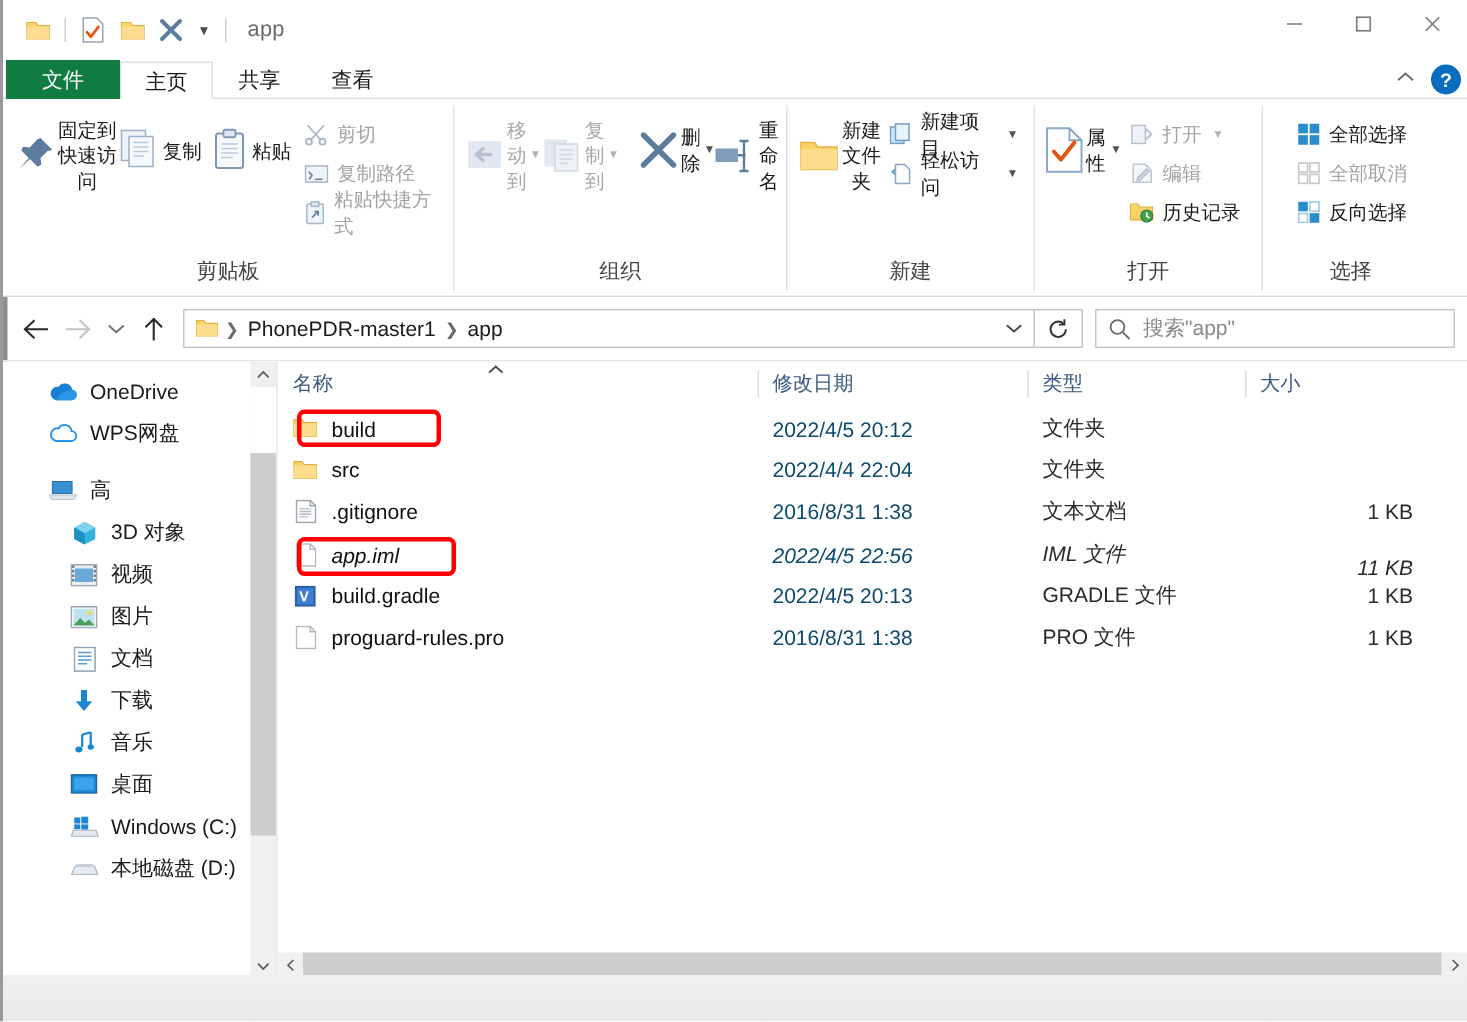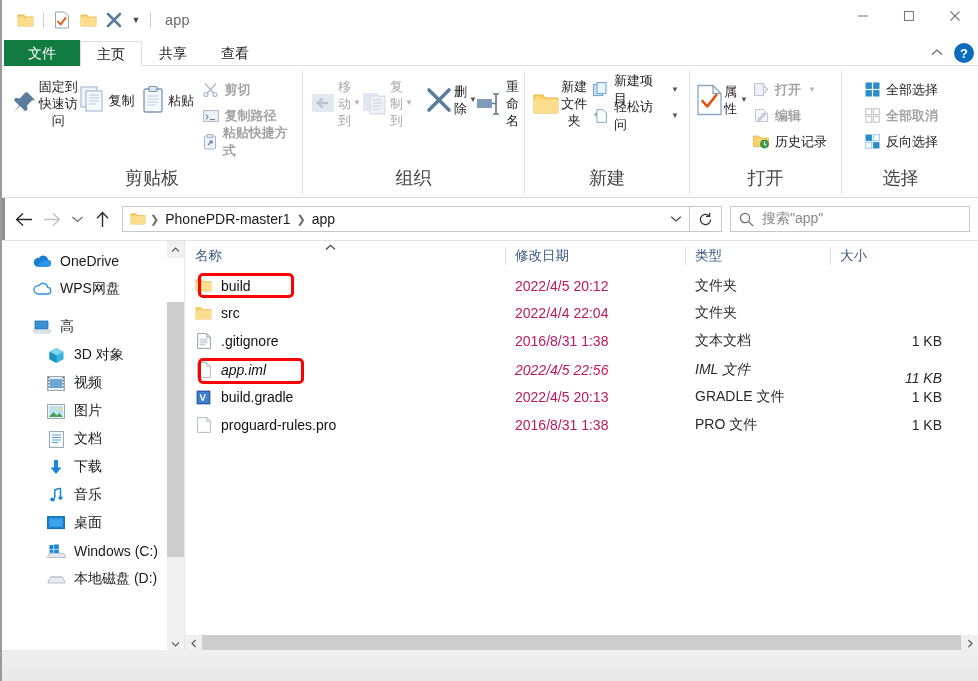--- a/index.html
+++ b/index.html
@@ -114,41 +114,41 @@
     height: 124px;
     display: flex;
     flex-direction: column;
     justify-content: space-between;
     padding: 0 6px;
   }
   .rgroup + .rgroup { border-left: 1px solid #e2e2e2; }
   .rgroup-body { display: flex; align-items: flex-start; padding-top: 4px; height: 100px; }
   .rgroup-label {
     text-align: center;
-    font-size: 18px;
+    font-size: 14px;
     color: #444;
     padding-bottom: 4px;
   }
   .bigbtn {
     width: 66px;
     display: flex; align-items: center;
     padding-top: 4px;
     font-size: 13px; color: #1a1a1a;
     line-height: 17px;
     text-align: center;
   }
   .bigbtn .ic { height: 44px; display:flex; align-items:center; justify-content:center; }
   .bigbtn.dim { color: #a8a8a8; }
   .smallcol { display: flex; flex-direction: column; gap: 1px; padding-top: 3px; }
   .smallbtn {
     display: flex; align-items: center; gap: 5px;
     font-size: 13px; color: #1a1a1a;
     height: 25px; padding: 0 4px;
   }
-  .smallbtn.dim { color: #a3a3a3; font-weight: bold; }
+  .smallbtn.dim { color: #a3a3a3; }
   .smallbtn .ic { width: 18px; height: 18px; display:flex; align-items:center; justify-content:center; }
   .dd { font-size: 8px; color: #555; margin-left: 2px; }
   .dd.dim { color: #b4b4b4; }
   .bigbtn .dd { margin-top: -2px; }
 
   
   .addrbar {
     height: 42px;
     background: #ffffff;
     display: flex; align-items: center;
@@ -271,21 +271,21 @@
   }
   .rows { flex: 1; }
   .row {
     height: 26px;
     display: flex; align-items: center;
     font-size: 14px;
     color: #101010;
   }
   .cell { display: flex; align-items: center; height: 26px; }
   .cell.c-name { width: 320px; padding-left: 10px; gap: 9px; position: relative; }
-  .cell.c-date { width: 180px; padding-left: 10px; color: #be185d; }
+  .cell.c-date { width: 180px; padding-left: 10px; color: #0c4a6e; }
   .cell.c-type { width: 145px; padding-left: 10px; color: #2a2a2a; }
   .cell.c-size { flex: 1; padding-right: 36px; text-align: right; justify-content: flex-end; color: #2a2a2a; }
   .cell .ic { width: 17px; height: 17px; display:flex; align-items:center; justify-content:center; flex:none; }
 
   .hl-box {
     position: absolute;
     border: 3px solid #ff0000;
     border-radius: 5px;
     pointer-events: none;
   }

